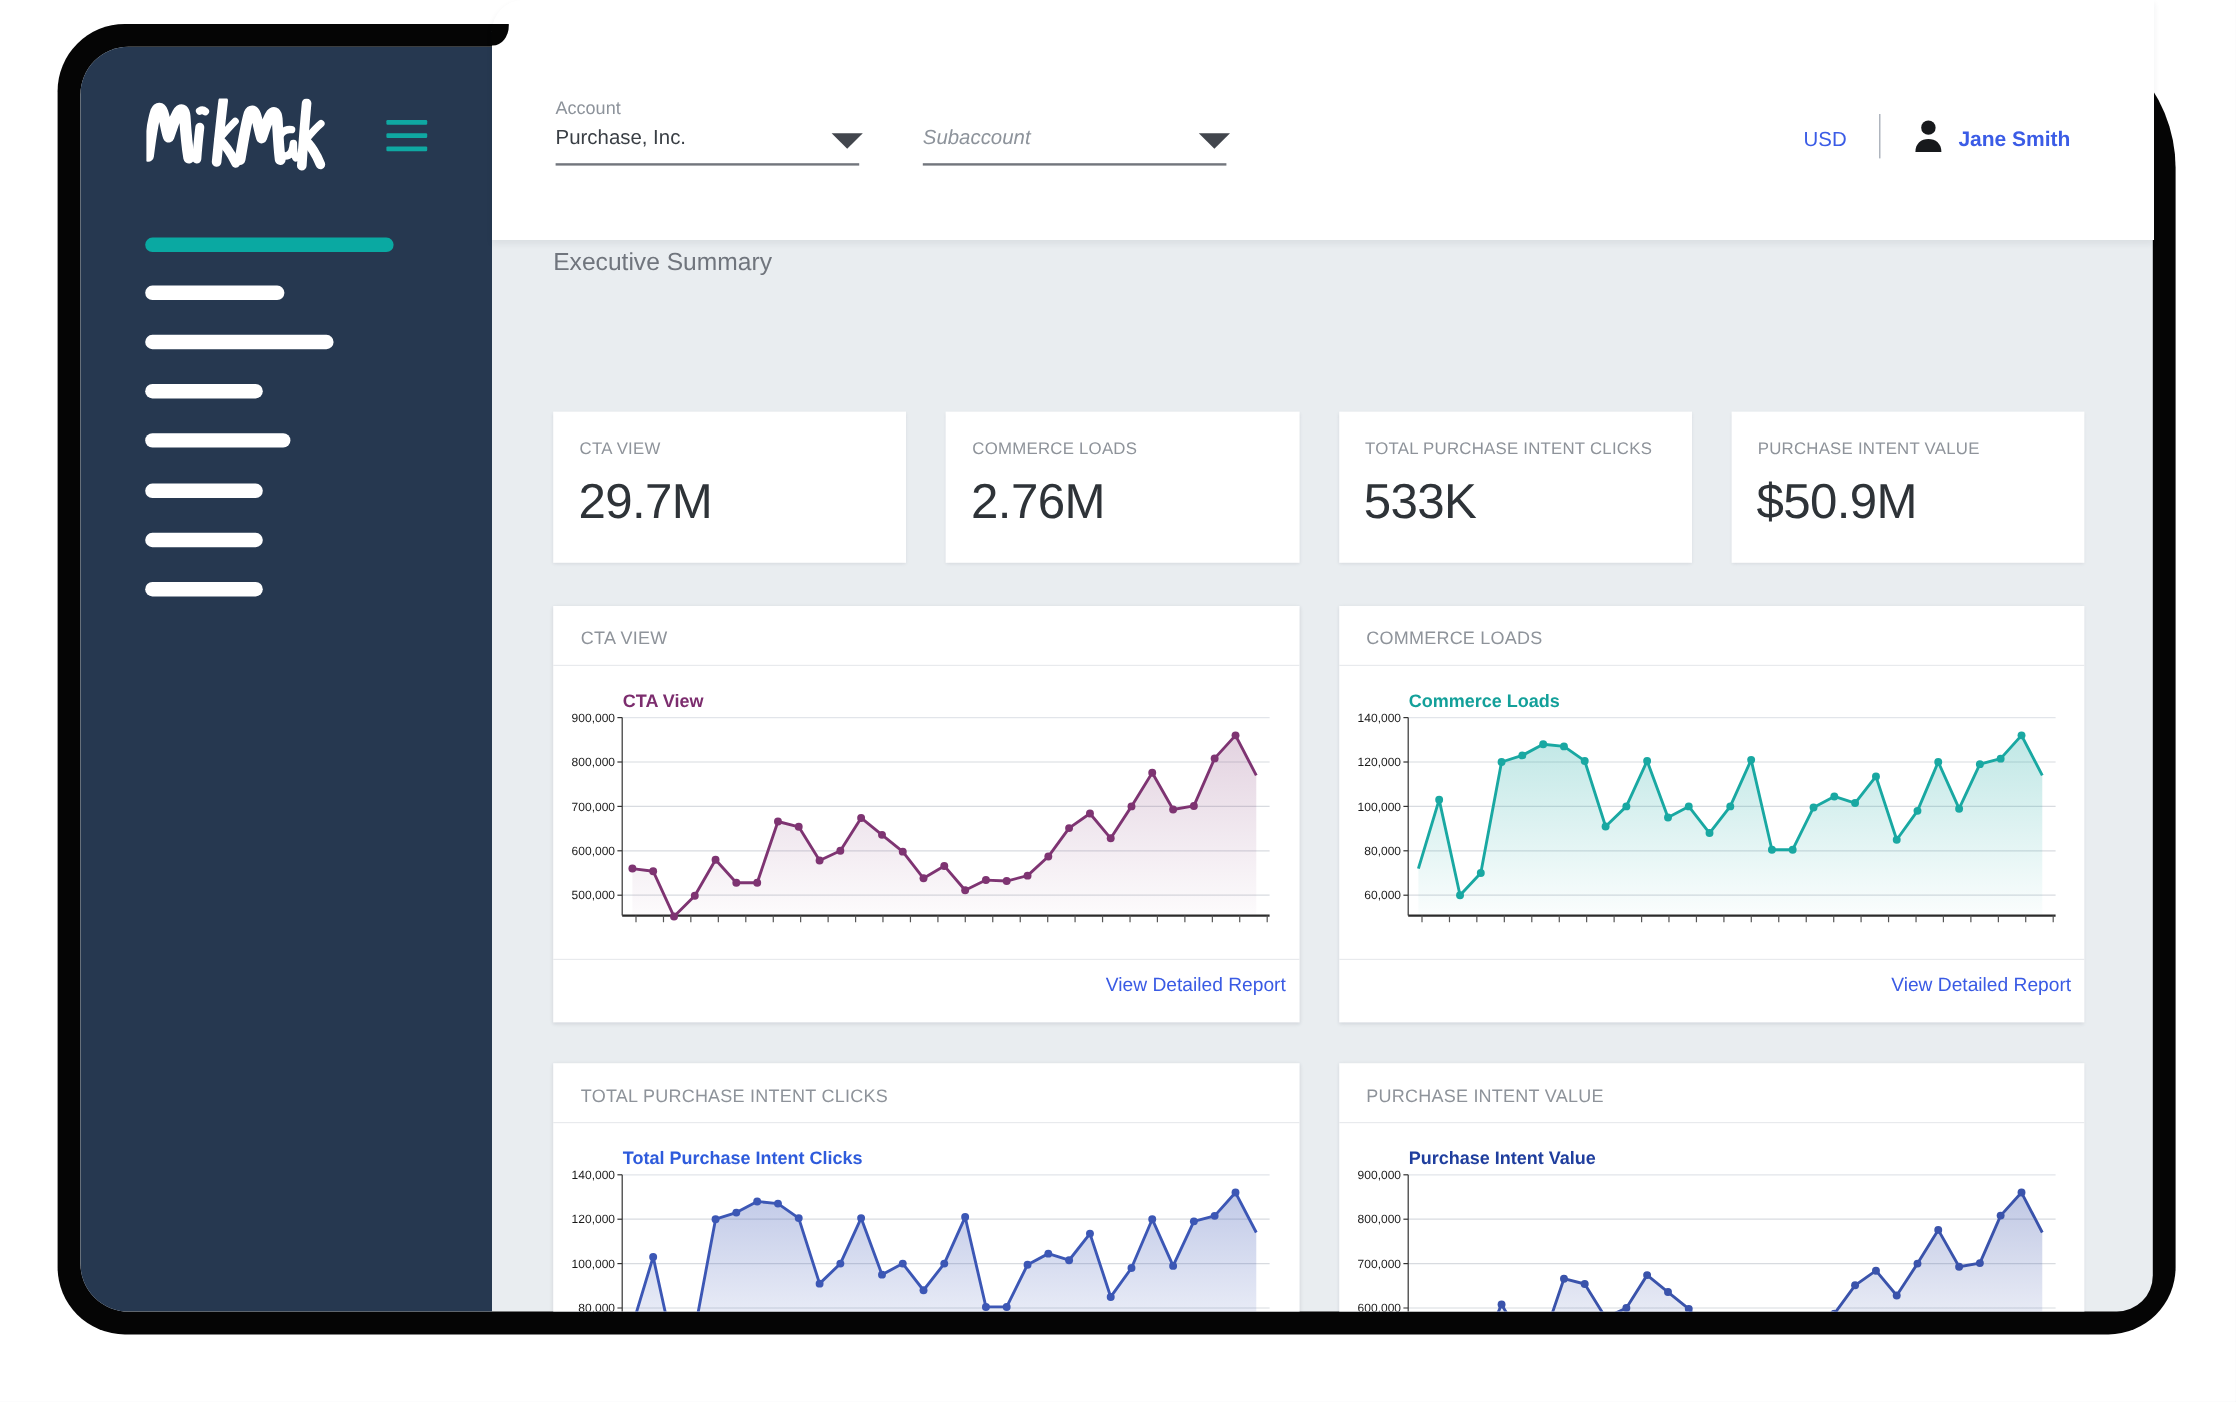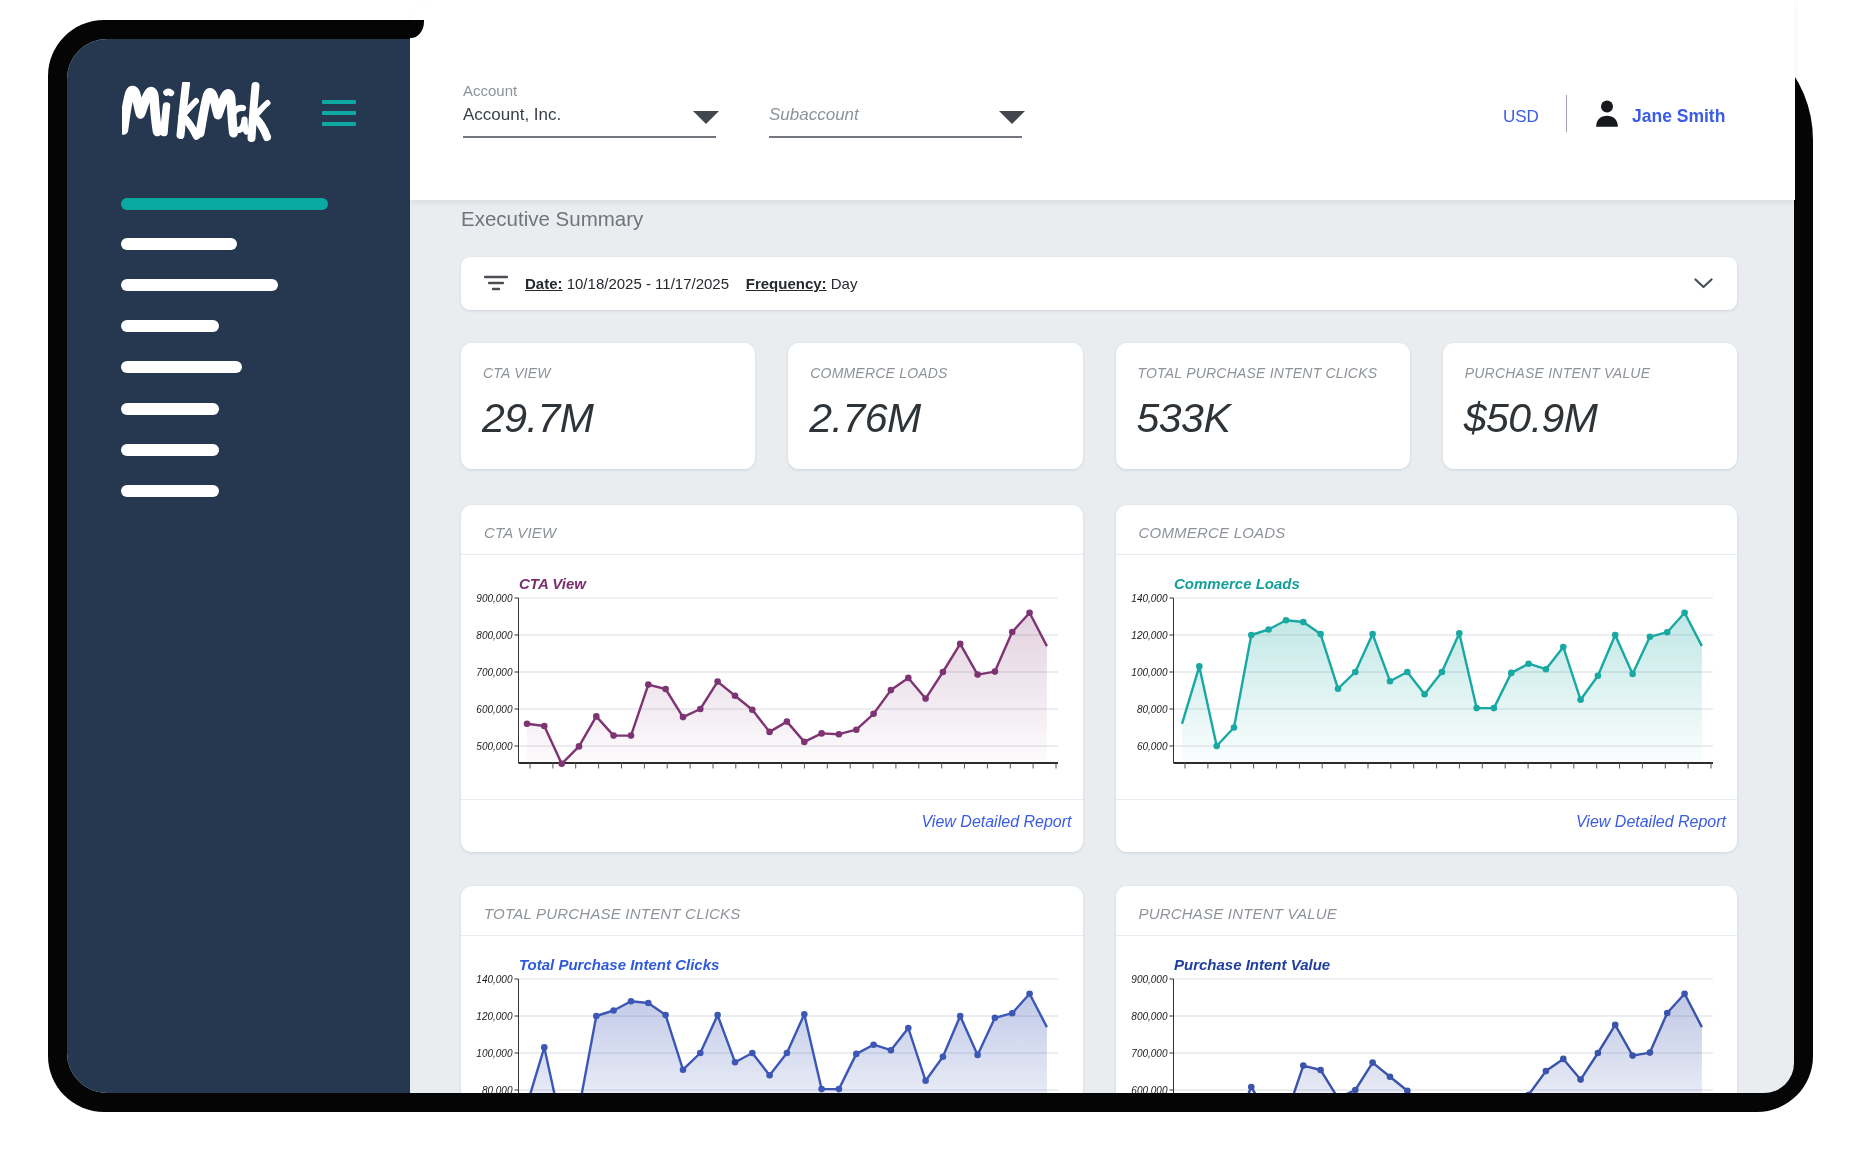--- a/index.html
+++ b/index.html
@@ -18,21 +18,21 @@
 .tsel.ph { color:#8d939b;font-style:italic; }
 .tri { position:absolute; top:111px; width:0; height:0; border-left:13.5px solid transparent; border-right:13.5px solid transparent; border-top:13px solid #42464d; }
 .uline { position:absolute; top:136px; width:253px; height:2px; background:#72767d; }
 .usd { position:absolute; left:1093px; top:107px; font-size:17px; color:#3b5ce6; }
 .tdiv { position:absolute; left:1156px; top:95px; width:1px; height:37px; background:#9ca3af; }
 .juser { position:absolute; left:1222px; top:106px; font-size:17.5px; font-weight:bold; color:#3b5ce6; }
 .exsum { position:absolute; left:394px; top:168px; font-size:20.5px; color:#70757d; }
 .fbar { position:absolute; left:394px; top:218px; width:1276px; height:53px; background:#fff; border-radius:9px; box-shadow:0 1px 3px rgba(40,50,70,0.13); }
 .ftext { position:absolute; left:64px; top:18px; font-size:15px; color:#26292e; }
 .ftext b { text-decoration:underline; }
-.card { position:absolute; background:#fff; border-radius:11px; box-shadow:0 1px 3px rgba(40,50,70,0.13);font-style:italic; }
+.card { position:absolute; background:#fff; border-radius:0; box-shadow:0 1px 3px rgba(40,50,70,0.13); }
 .kpi { width:294.25px; height:126px; }
 .ktitle { position:absolute; left:22px; top:22px; font-size:14px; color:#8e939a; letter-spacing:0.2px; }
 .kval { position:absolute; left:21px; top:52px; font-size:41px; color:#2e3338; letter-spacing:-0.5px; }
 .chart { width:621.5px; height:347px; }
 .chead { position:absolute; left:23px; top:19px; font-size:15px; color:#8e939a; letter-spacing:0.2px; }
 .cdiv { position:absolute; left:0; width:100%; height:1px; background:#e8eaed; }
 .vdr { position:absolute; right:11px; top:308px; font-size:16px; color:#3a5be4; }
 </style></head>
 <body>
 <div class="frame"></div>
@@ -62,33 +62,20 @@
     <div class="bar teal" style="left:54px;top:159px;width:207px"></div>
 <div class="bar" style="left:54px;top:199px;width:116px"></div>
 <div class="bar" style="left:54px;top:240px;width:157px"></div>
 <div class="bar" style="left:54px;top:281px;width:98px"></div>
 <div class="bar" style="left:54px;top:322px;width:121px"></div>
 <div class="bar" style="left:54px;top:364px;width:98px"></div>
 <div class="bar" style="left:54px;top:405px;width:98px"></div>
 <div class="bar" style="left:54px;top:446px;width:98px"></div>
   </div>
   <div class="exsum">Executive Summary</div>
-    <div class="fbar">
-      <svg style="position:absolute;left:23px;top:16px" width="24" height="22" viewBox="0 0 24 22">
-        <g stroke="#4b4f56" stroke-width="2.4" stroke-linecap="round">
-        <line x1="1" y1="4" x2="23" y2="4"></line>
-          <line x1="5" y1="10" x2="19" y2="10"></line>
-          <line x1="9" y1="16" x2="15" y2="16"></line>
-        </g>
-      </svg>
-      <div class="ftext"><b>Date:</b> 10/18/2025 - 11/17/2025&nbsp;&nbsp;&nbsp;&nbsp;<b>Frequency:</b> Day</div>
-      <svg style="position:absolute;right:24px;top:21px" width="19" height="11" viewBox="0 0 19 11">
-        <polyline points="1.5,1.5 9.5,9 17.5,1.5" fill="none" stroke="#4a4f57" stroke-width="2.2" stroke-linecap="round" stroke-linejoin="round"></polyline>
-      </svg>
-    </div>
     <div class="card kpi" style="left:394px;top:304px;">
   <div class="ktitle">CTA VIEW</div>
       <div class="kval">29.7M</div>
     </div>
 <div class="card kpi" style="left:721.25px;top:304px;">
   <div class="ktitle">COMMERCE LOADS</div>
       <div class="kval">2.76M</div>
     </div>
 <div class="card kpi" style="left:1048.5px;top:304px;">
   <div class="ktitle">TOTAL PURCHASE INTENT CLICKS</div>
@@ -363,21 +350,21 @@
           <circle cx="551.2" cy="127.0" r="3.3" fill="#3a53ab"></circle>
           <circle cx="568.6" cy="107.8" r="3.3" fill="#3a53ab"></circle>
         </svg>
       </div>
 
 </div>
 </div>
 <div class="topbar">
   <div class="notch"></div>
   <div class="tlabel">Account</div>
-  <div class="tsel" style="left:53px">Account, Inc.</div>
+  <div class="tsel" style="left:53px">Purchase, Inc.</div>
   <div class="tri" style="left:283px"></div>
   <div class="uline" style="left:53px"></div>
   <div class="tsel ph" style="left:359px">Subaccount</div>
   <div class="tri" style="left:589px"></div>
   <div class="uline" style="left:359px"></div>
   <div class="usd">USD</div>
   <div class="tdiv"></div>
   <svg style="position:absolute;left:1183px;top:99px" width="28" height="30" viewBox="0 0 24 26">
     <circle cx="12" cy="6.4" r="5.2" fill="#17191c"></circle>
     <path d="M2.6 24 C2.6 17.8 6.8 14.6 12 14.6 C17.2 14.6 21.4 17.8 21.4 24 Z" fill="#17191c"></path>

